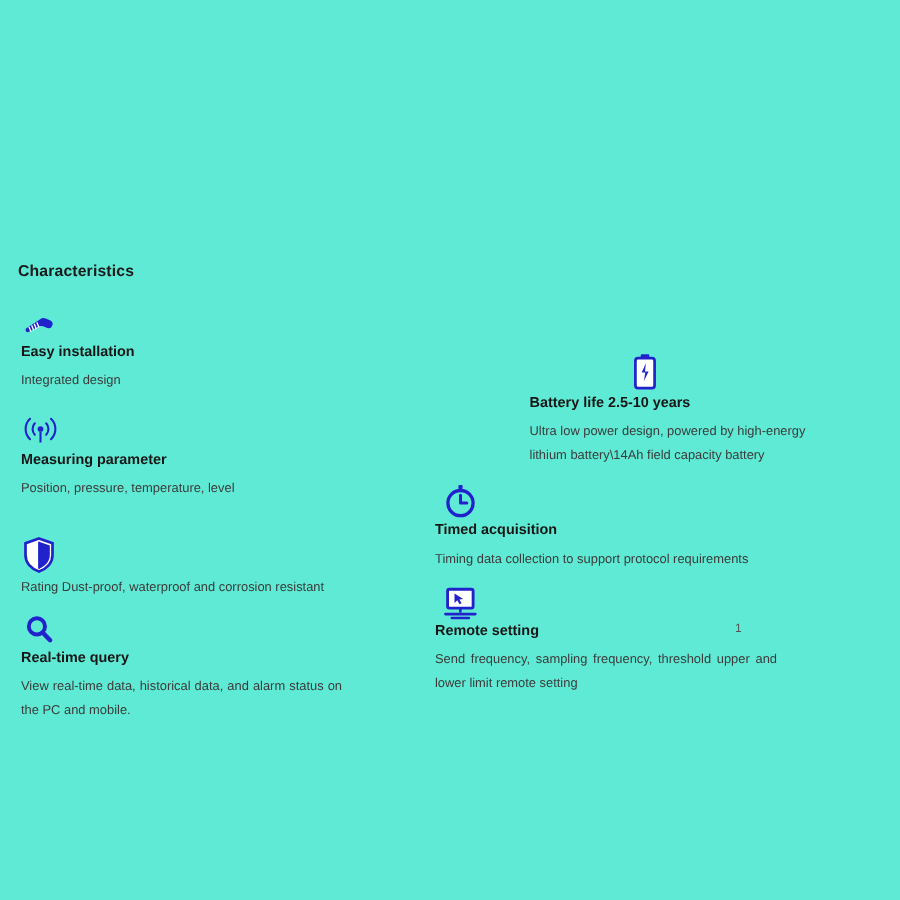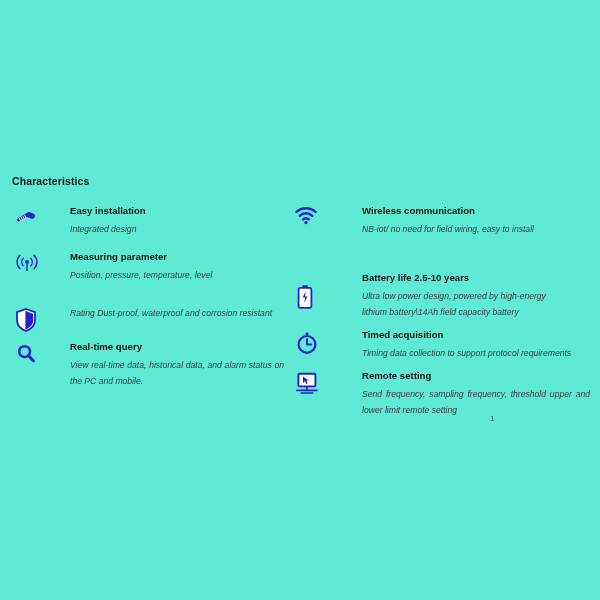--- a/index.html
+++ b/index.html
@@ -52,23 +52,22 @@
     box-sizing: border-box;
   }
   .col-right {
     width: 310px;
     padding-left: 0px;
     box-sizing: border-box;
   }
 
   .feature {
     display: flex;
-    flex-direction: row;
+    flex-direction: column;
     align-items: flex-start;
-    gap: 12px;
   }
 
   .feature-icon {
     width: 44px;
     min-width: 44px;
     display: flex;
     justify-content: flex-start;
     align-items: flex-start;
     padding-top: 2px;
   }
@@ -89,21 +88,20 @@
     line-height: 14px;
     margin-bottom: 3px;
     white-space: nowrap;
   }
 
   .feature-desc {
     font-size: 8.6px;
     color: #3b3b3b;
     line-height: 16px;
     white-space: nowrap;
-    font-style: italic;
   }
   .feature-desc.justified {
     white-space: normal;
     text-align: justify;
     width: 214px;
   }
   .col-right .feature-desc.justified {
     width: 228px;
   }
 
@@ -195,34 +193,20 @@
         <div class="feature-body">
           <div class="feature-title">Real-time query</div>
           <div class="feature-desc justified">View real-time data, historical data, and alarm status on the PC and mobile.</div>
         </div>
       </div>
 
     </div>
 
     <div class="col col-right">
 
-      <div class="feature f0">
-        <div class="feature-icon">
-          <svg width="24" height="20" viewBox="0 0 24 20">
-            <path d="M2.4 6.0 a14 14 0 0 1 19.2 0" fill="none" stroke="#2222CC" stroke-width="2.4" stroke-linecap="round"></path>
-            <path d="M5.8 9.8 a9 9 0 0 1 12.4 0" fill="none" stroke="#2222CC" stroke-width="2.4" stroke-linecap="round"></path>
-            <path d="M9.2 13.4 a4.2 4.2 0 0 1 5.6 0" fill="none" stroke="#2222CC" stroke-width="2.4" stroke-linecap="round"></path>
-            <circle cx="12" cy="16.6" r="1.7" fill="#2222CC"></circle>
-          </svg>
-        </div>
-        <div class="feature-body">
-          <div class="feature-title">Wireless communication</div>
-          <div class="feature-desc">NB-iot/ no need for field wiring, easy to install</div>
-        </div>
-      </div>
 
       <div class="feature f1">
         <div class="feature-icon">
           <svg width="22" height="28" viewBox="0 0 22 28">
             <rect x="8.2" y="2.2" width="5.6" height="2.6" rx="0.6" fill="#2222CC"></rect>
             <rect x="4.6" y="4.8" width="12.8" height="20" rx="1.8" fill="#ffffff" stroke="#2222CC" stroke-width="1.8"></rect>
             <path d="M11.6 8.2 L8.8 14.4 h2.4 l-1 5.8 l3.2 -6.6 h-2.4z" fill="#2222CC"></path>
           </svg>
         </div>
         <div class="feature-body">

